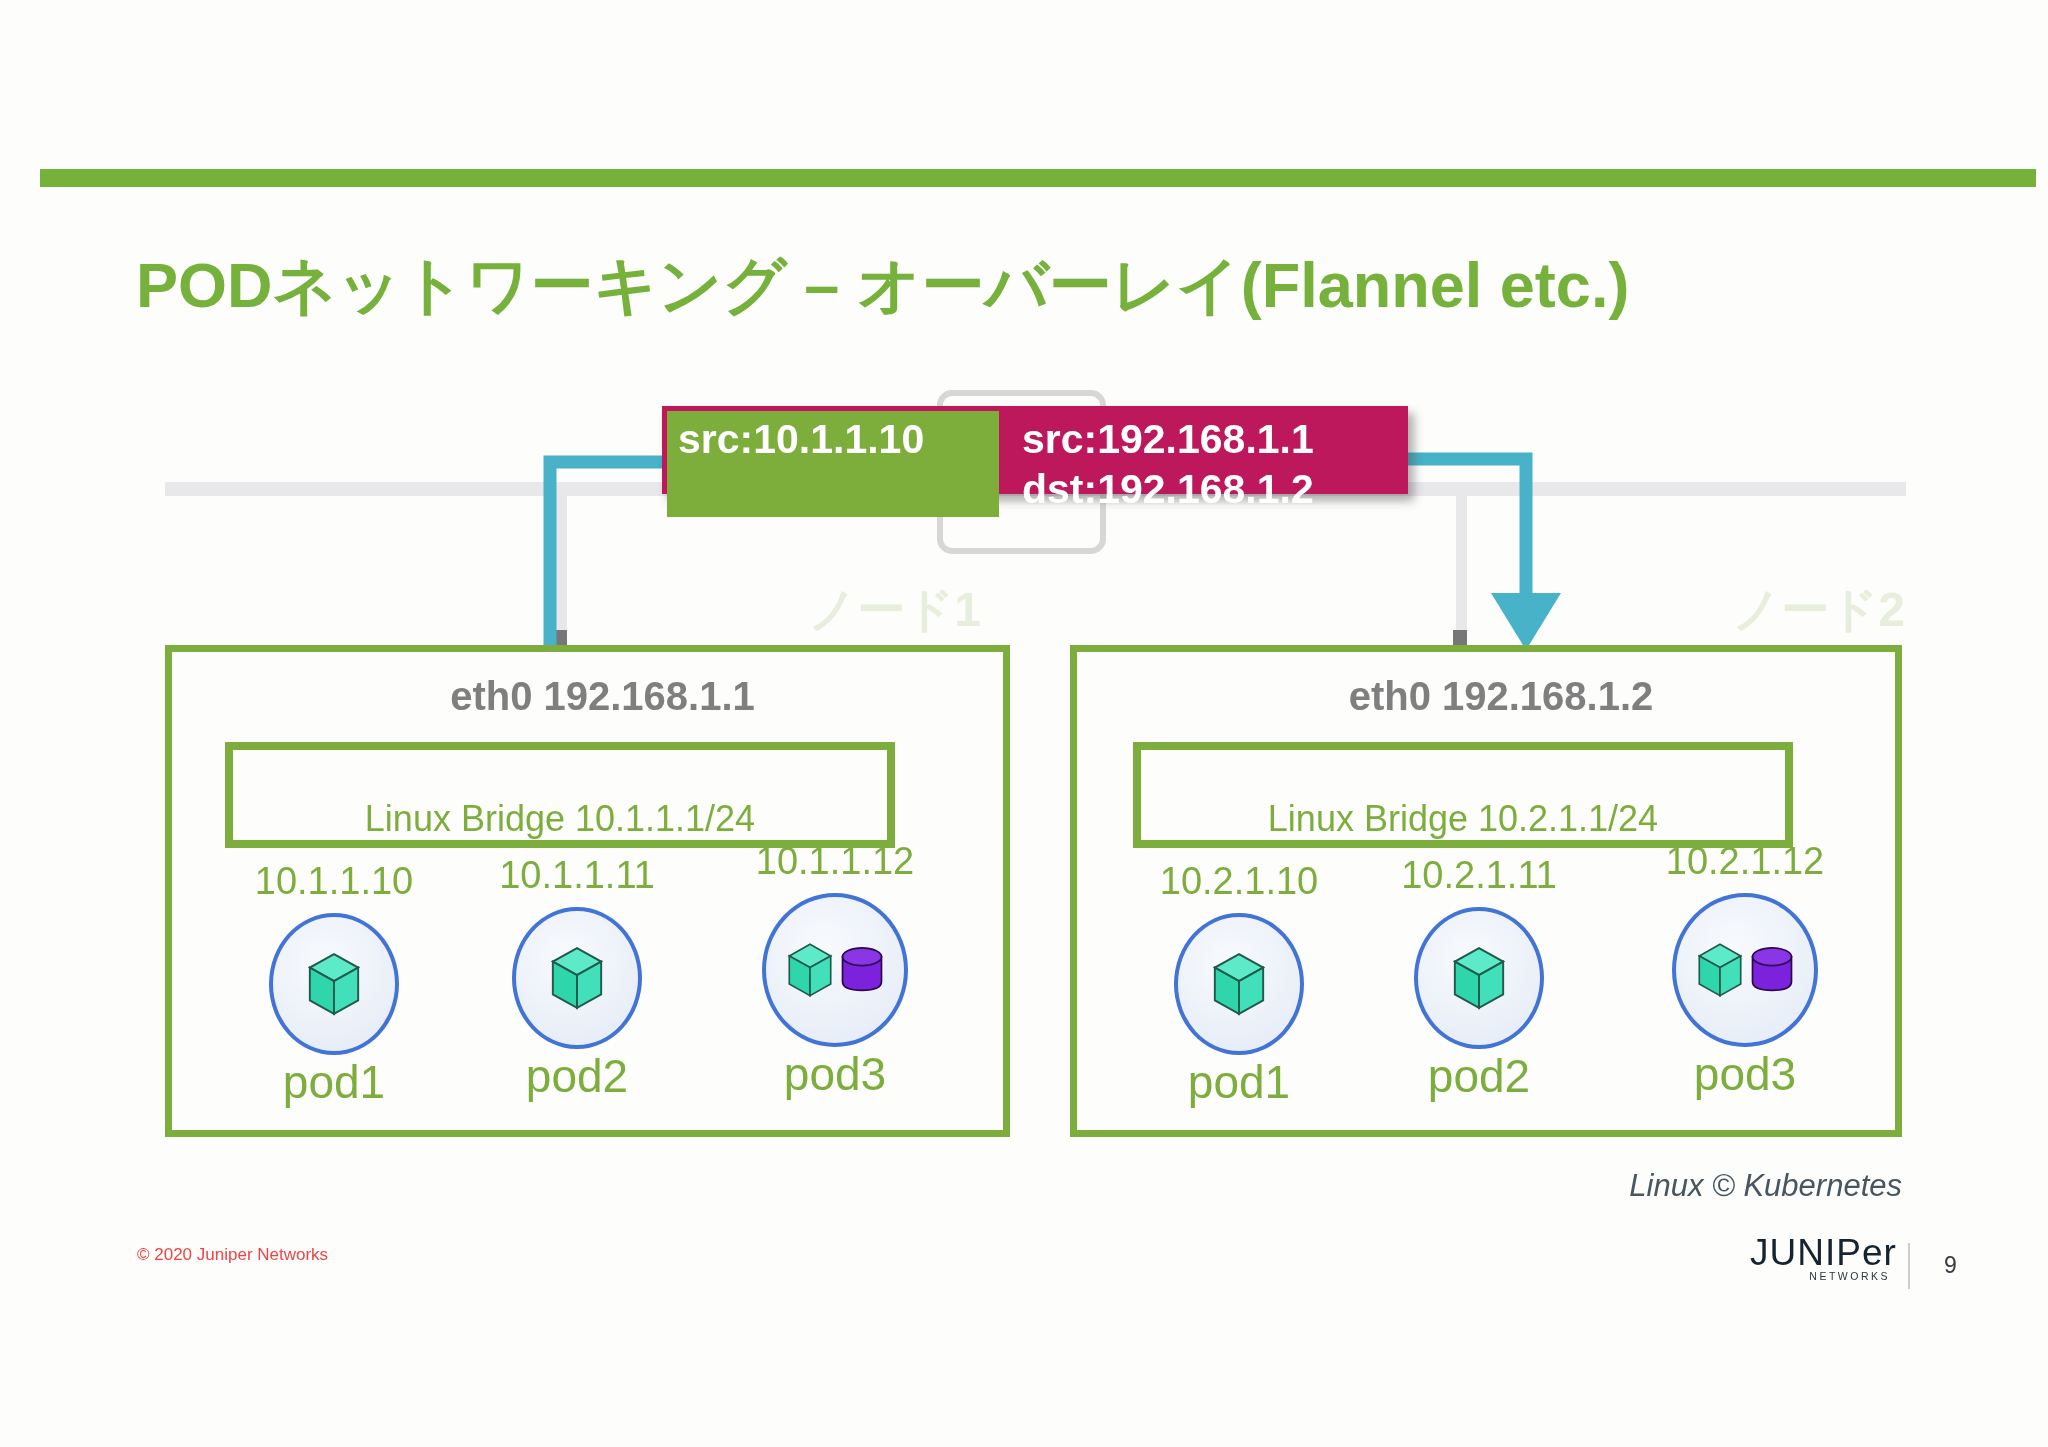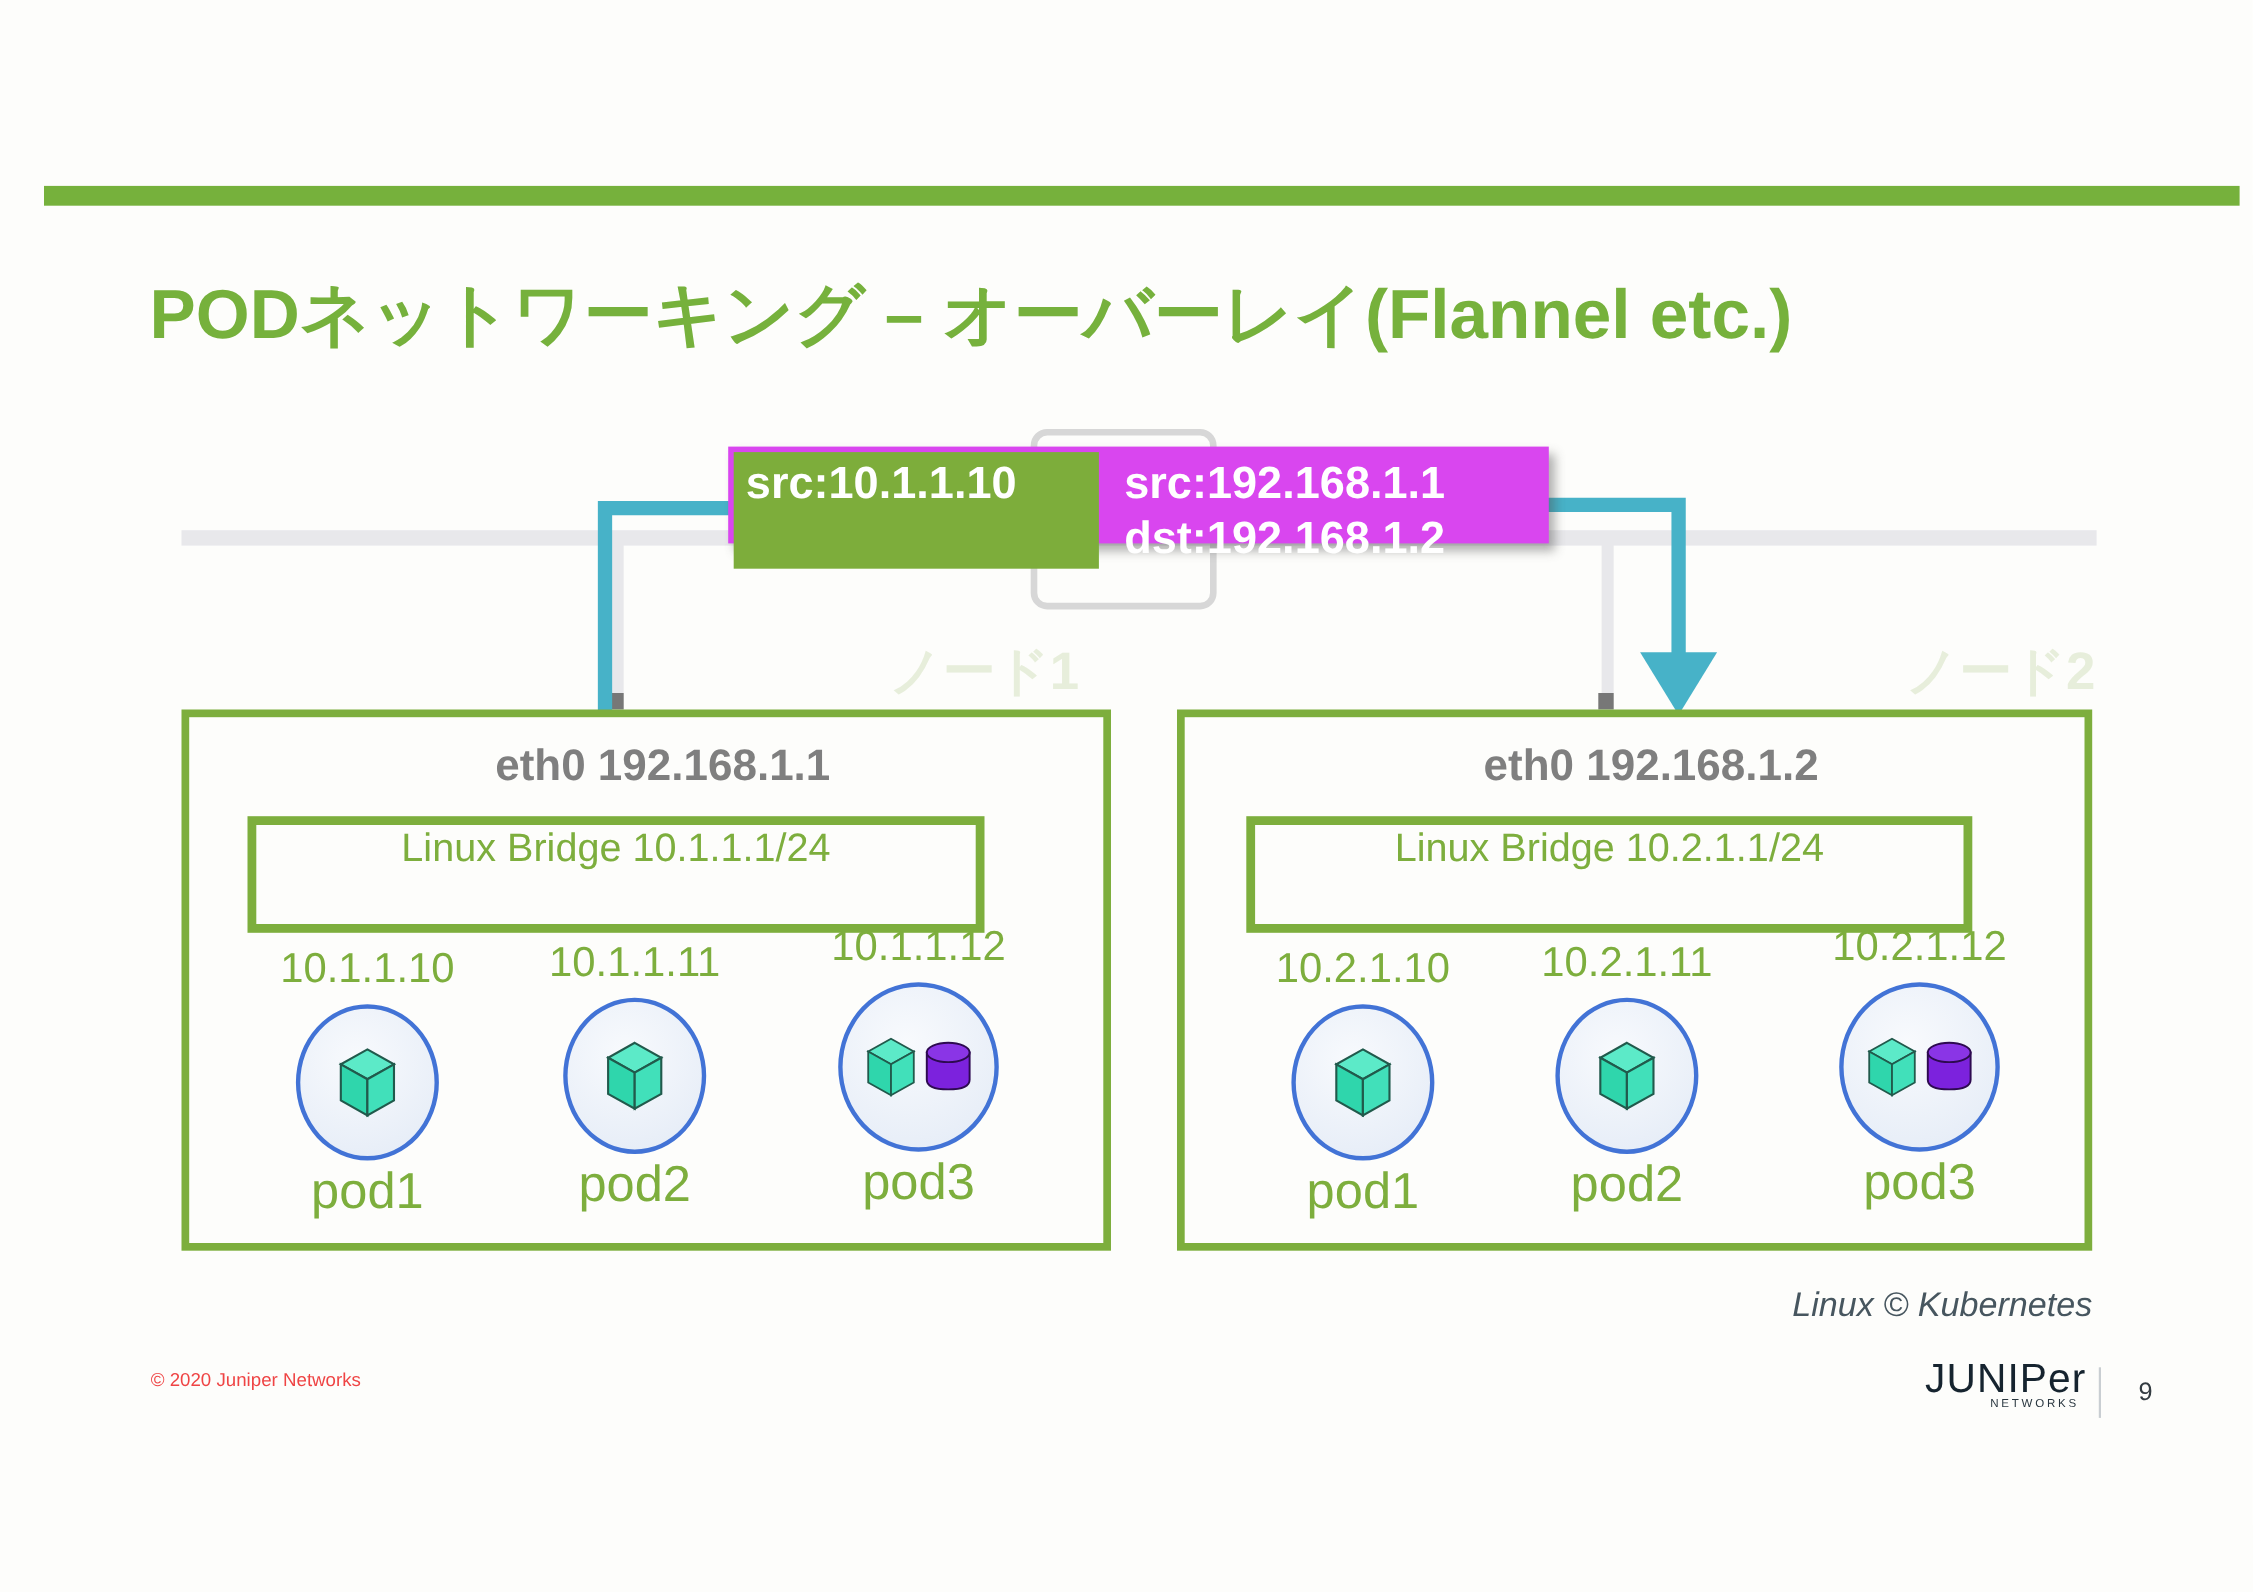--- a/index.html
+++ b/index.html
@@ -9,21 +9,21 @@
   }
   .topbar{position:absolute;left:40px;top:169px;width:1996px;height:18px;background:#76b13c;}
   .title{
     position:absolute;left:136px;top:243px;width:1800px;
     font-size:63px;font-weight:bold;color:#76b13c;white-space:nowrap;
   }
   svg.connectors{position:absolute;left:0;top:0;}
   
   .packet-outer{
     position:absolute;left:662px;top:406px;width:746px;height:88px;
-    background:#d946ef;box-shadow:6px 7px 9px rgba(80,80,80,0.45);
+    background:#be185d;box-shadow:6px 7px 9px rgba(80,80,80,0.45);
   }
   .packet-inner{
     position:absolute;left:5px;top:5px;width:332px;height:106px;background:#7dad3b;
   }
   .packet-text{
     position:absolute;left:16px;top:8px;color:#ffffff;font-weight:bold;
     font-size:41px;line-height:50px;white-space:nowrap;
   }
   .packet-text.outer-pos{left:360px;}
   .watermark{
@@ -31,21 +31,21 @@
   }
   .node{
     position:absolute;top:645px;height:478px;border:7px solid #7dae3d;background:transparent;
   }
   .node .eth{
     position:absolute;left:0;right:0;top:22px;text-align:center;
     font-size:40px;font-weight:bold;color:#7f7f7f;padding-left:30px;
   }
   .bridge{
     position:absolute;top:90px;height:90px;border:8px solid #7dae3d;
-    display:flex;align-items:flex-start;justify-content:center;
+    display:flex;align-items:flex-end;justify-content:center;
   }
   .bridge span{font-size:36px;color:#7dae3d;}
   .pod{
     position:absolute;width:224px;display:flex;flex-direction:column;align-items:center;
   }
   .pod .ip{font-size:38px;color:#7dae3d;white-space:nowrap;}
   .pod .circle{
     margin-top:10px;width:122px;height:134px;border:4px solid #4273d6;border-radius:50%;
     background:radial-gradient(circle at 42% 35%, #f8fafd 0%, #e9eff8 70%, #e2eaf6 100%);
     display:flex;align-items:center;justify-content:center;gap:4px;

